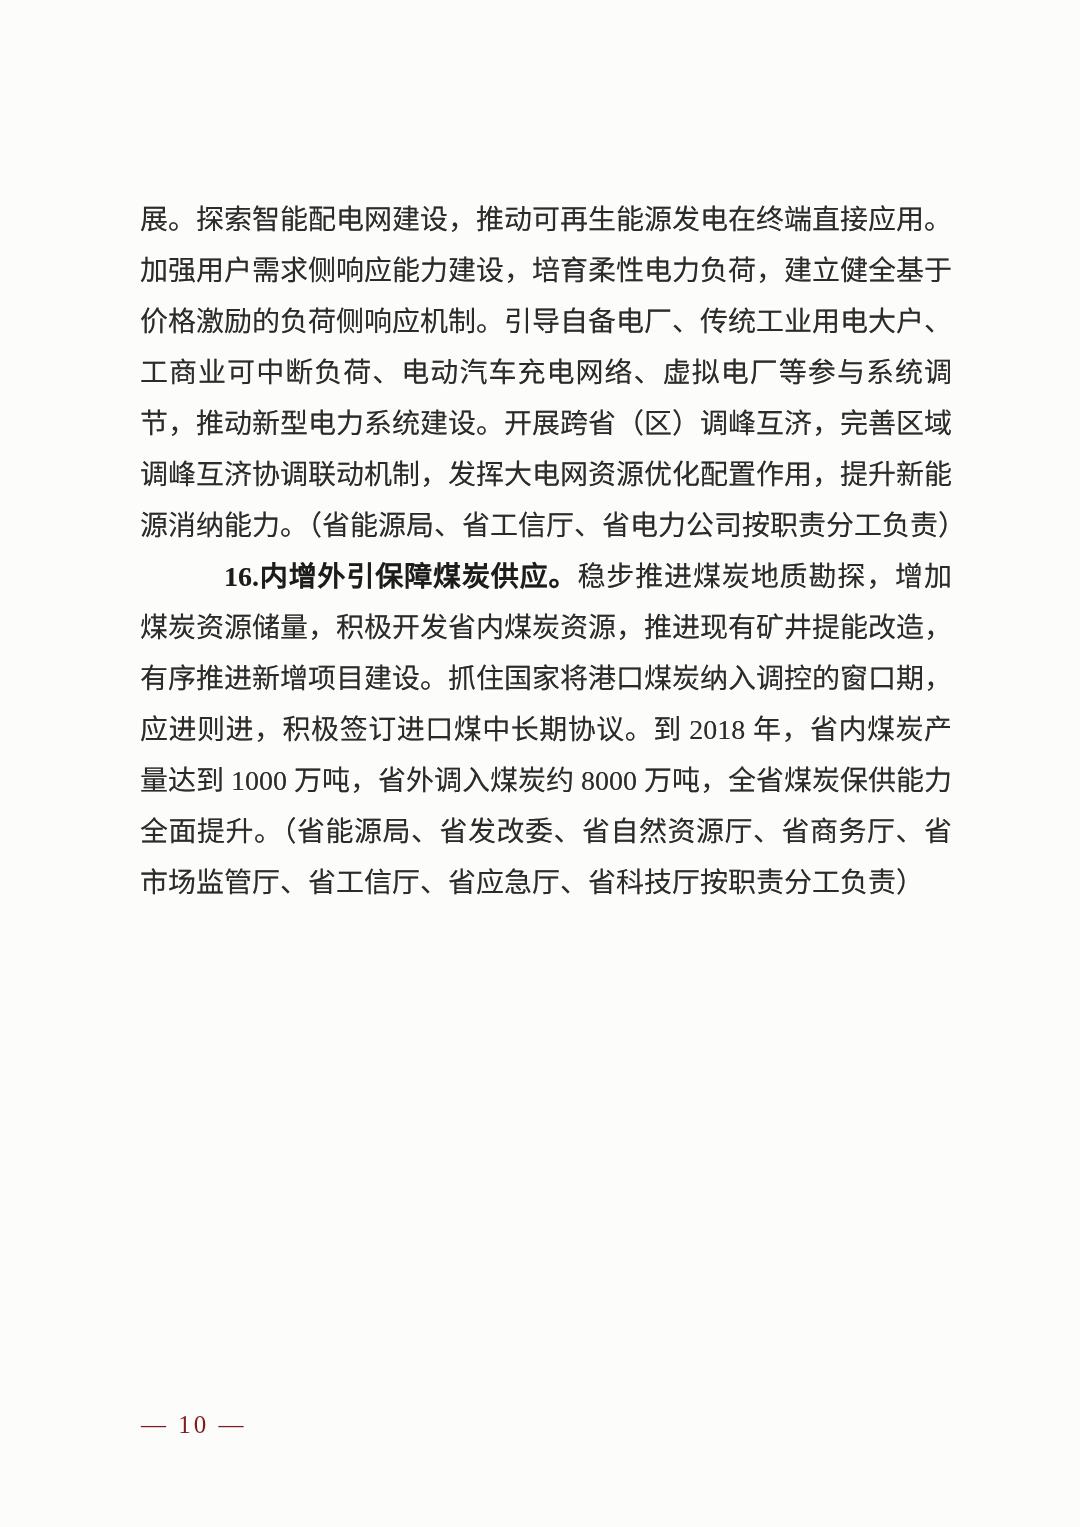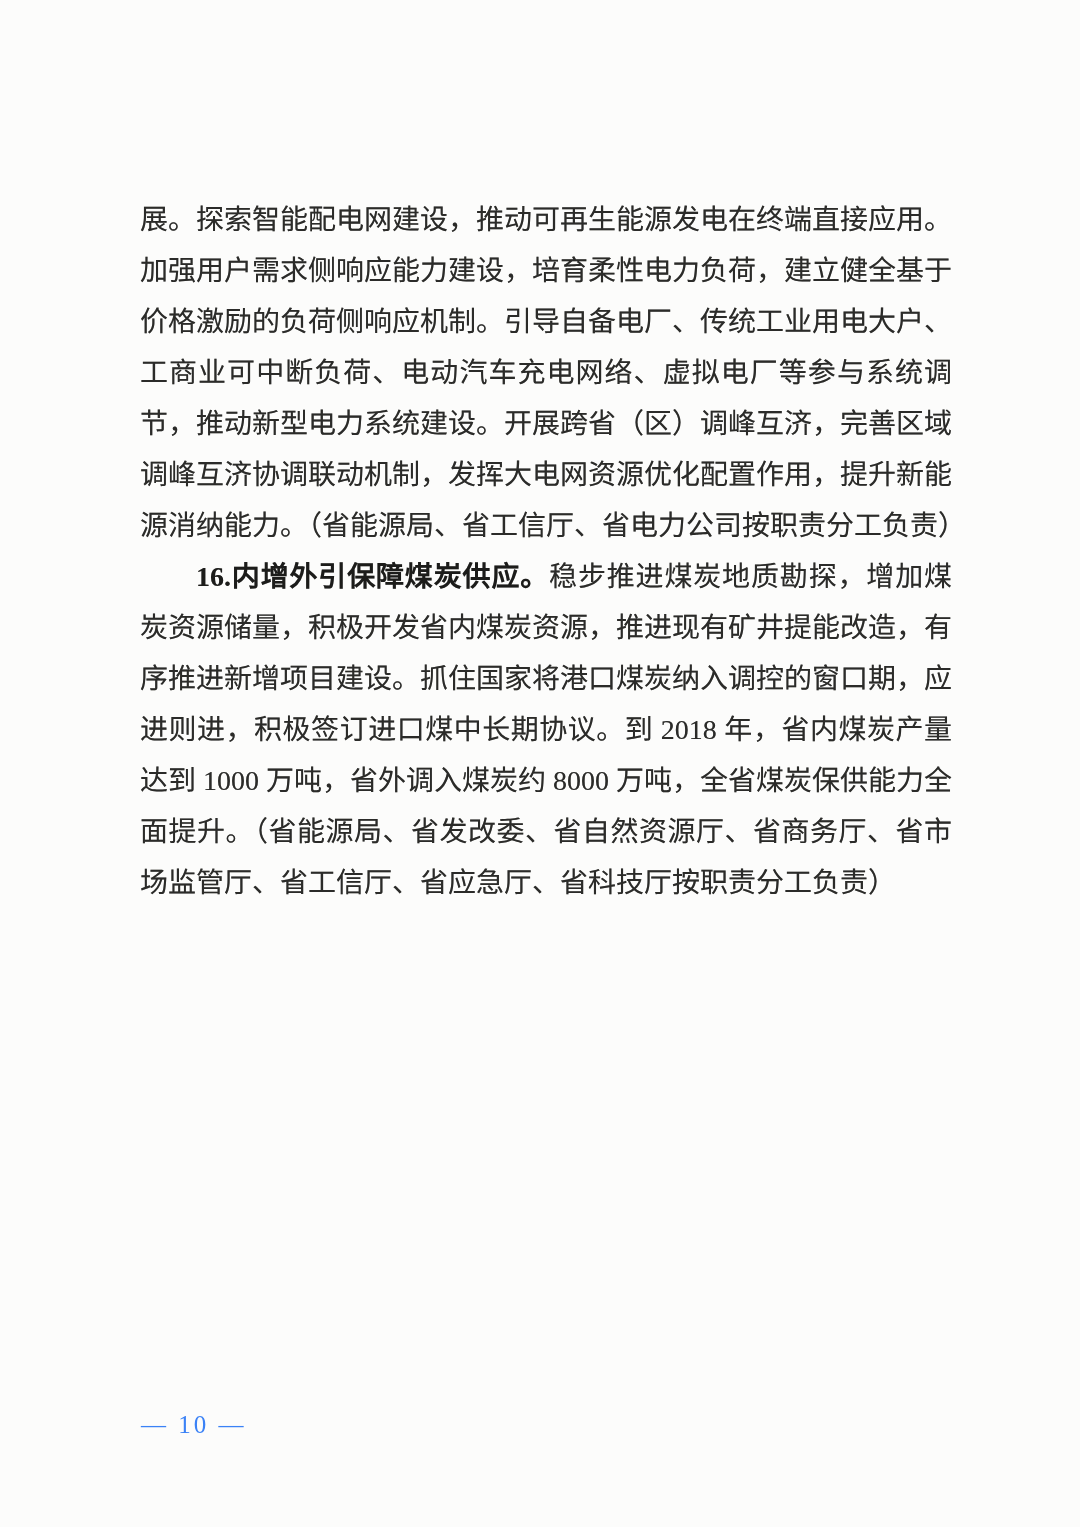--- a/index.html
+++ b/index.html
@@ -34,29 +34,30 @@
   p.para.indent {
     text-indent: 56px;
   }
   p.para.heading {
     font-weight: 700;
     color: #222220;
   }
   .lead {
     font-weight: 700;
     color: #1c1c1a;
+    margin-left: 28px;
   }
   .page-number {
     position: absolute;
     left: 141px;
     top: 1408px;
     font-size: 25px;
     line-height: 34px;
     letter-spacing: 3px;
-    color: #3b82f6;
+    color: #7f1d1d;
   }
 </style>
 </head>
 <body>
 
 <div class="page">
 
   <div class="text-block">
 
     <p class="para">展。探索智能配电网建设，推动可再生能源发电在终端直接应用。加强用户需求侧响应能力建设，培育柔性电力负荷，建立健全基于价格激励的负荷侧响应机制。引导自备电厂、传统工业用电大户、工商业可中断负荷、电动汽车充电网络、虚拟电厂等参与系统调节，推动新型电力系统建设。开展跨省（区）调峰互济，完善区域调峰互济协调联动机制，发挥大电网资源优化配置作用，提升新能源消纳能力。（省能源局、省工信厅、省电力公司按职责分工负责）</p>

